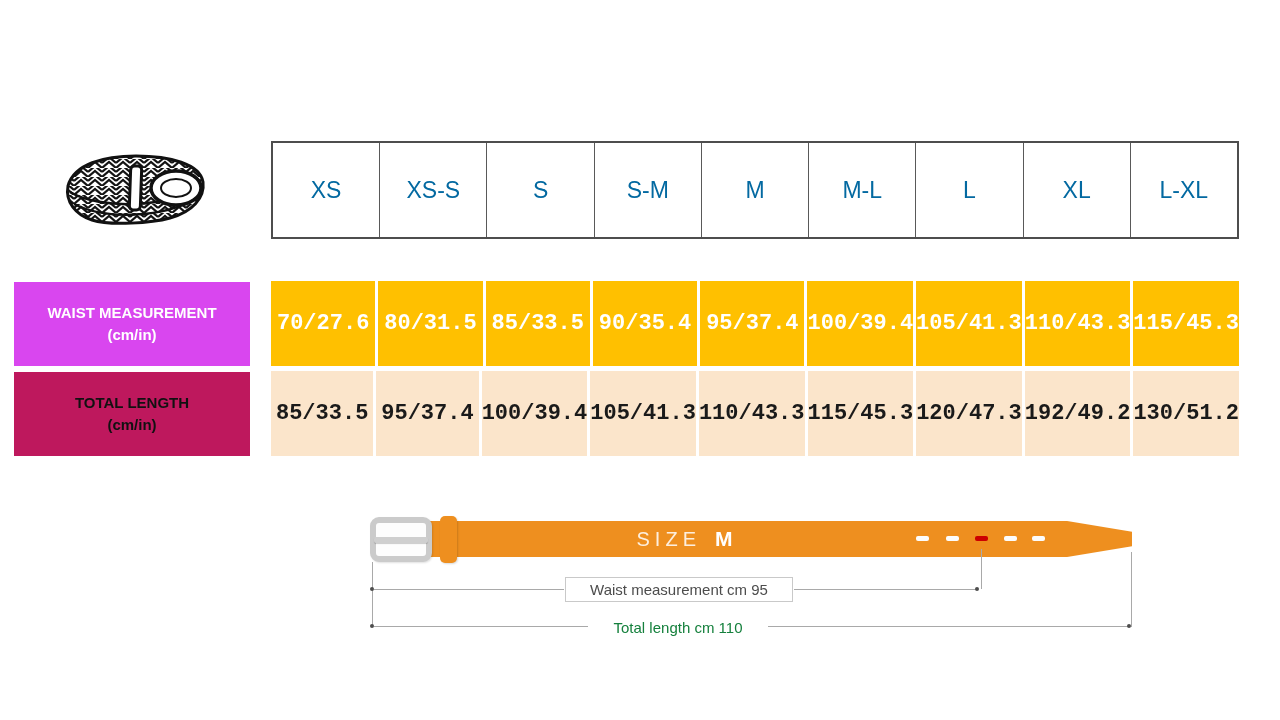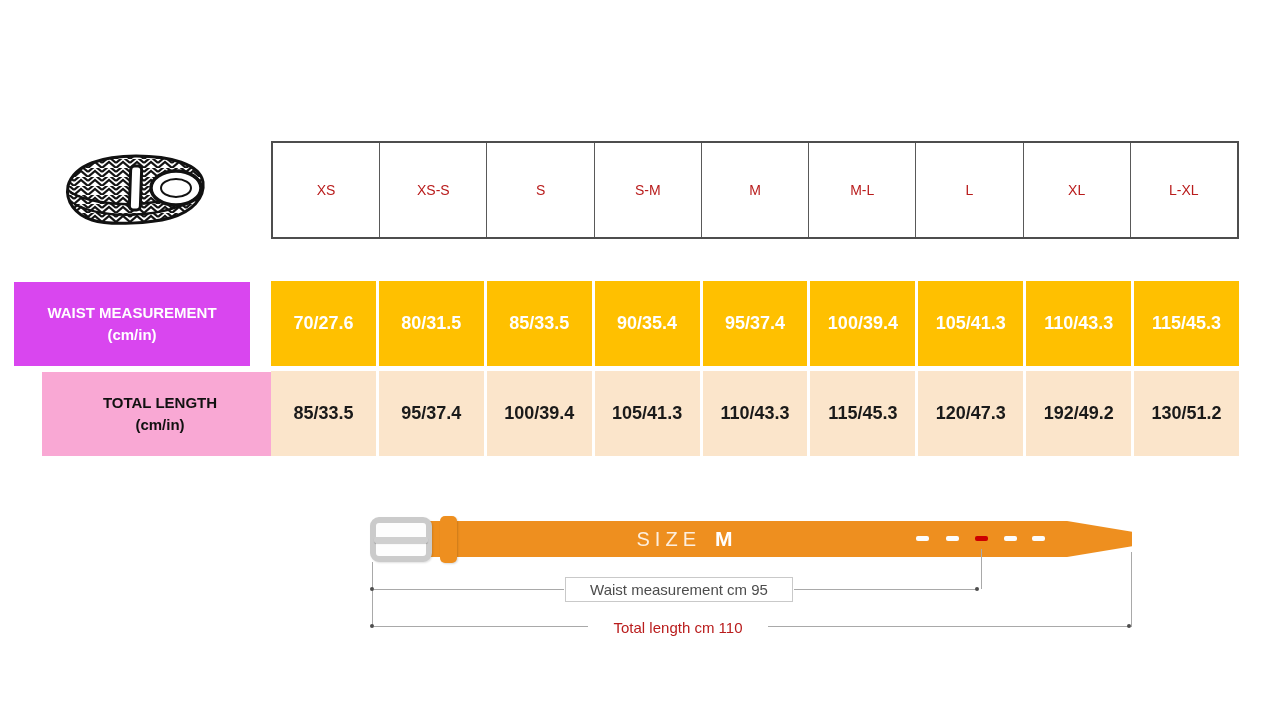--- a/index.html
+++ b/index.html
@@ -6,34 +6,34 @@
   #page{position:relative;width:1280px;height:720px;background:#ffffff;overflow:hidden;
         font-family:"Liberation Sans", sans-serif;}
 
   
   .belt-icon-wrap{position:absolute;left:60px;top:150px;width:150px;height:86px;}
 
   
   .sizes-header{position:absolute;left:271px;top:141px;width:968px;height:98px;
                 display:flex;border:2px solid #4d4d4d;box-sizing:border-box;background:#fff;}
   .size-cell{flex:1;display:flex;align-items:center;justify-content:center;
-             font-size:14px;color:#b91c1c;border-left:1px solid #595959;}
+             font-size:23px;color:#0369a1;border-left:1px solid #595959;}
   .size-cell:first-child{border-left:none;}
 
   
   .row-label{position:absolute;left:14px;width:236px;height:84px;display:flex;flex-direction:column;
              align-items:center;justify-content:center;font-weight:bold;font-size:15px;line-height:1.45;}
   .row-label.waist{top:282px;background:#d946ef;color:#ffffff;}
-  .row-label.total{top:372px;background:#f9a8d4;color:#111111;margin-left:28px;}
+  .row-label.total{top:372px;background:#be185d;color:#111111;}
 
   .values-row{position:absolute;left:271px;width:968px;height:85px;display:flex;gap:3px;}
   .values-row.waist{top:281px;}
   .values-row.total{top:371px;}
   .value-cell{flex:1;display:flex;align-items:center;justify-content:center;
-              font-weight:bold;font-size:18px;}
+              font-weight:bold;font-size:22px;font-family:Liberation Mono, monospace;}
   .values-row.waist .value-cell{background:#ffc000;color:#ffffff;}
   .values-row.total .value-cell{background:#fbe5cb;color:#1a1a1a;}
 
   
   .strap{position:absolute;left:427px;top:521px;width:705px;height:36px;background:#ee8f1f;
          clip-path:polygon(0 0,90.8% 0,100% 30%,100% 70%,90.8% 100%,0 100%);
          filter:drop-shadow(1px 2px 1px rgba(0,0,0,0.13));}
   .keeper{position:absolute;left:440px;top:516px;width:17px;height:47px;background:#ee8f1f;
           border-radius:5px;box-shadow:1px 1px 2px rgba(0,0,0,0.15);}
   .buckle{position:absolute;left:370px;top:517px;width:62px;height:45px;border:6px solid #cbcbcb;
@@ -56,21 +56,21 @@
   .waist-right{left:794px;top:589px;width:184px;}
   .total-line{left:374px;top:626px;width:756px;}
   .dot{position:absolute;width:4px;height:4px;border-radius:50%;background:#4d4d4d;}
   .d1{left:370px;top:587px;} .d2{left:975px;top:587px;}
   .d3{left:370px;top:624px;} .d4{left:1127px;top:624px;}
 
   .waist-box{position:absolute;left:565px;top:577px;width:228px;height:25px;background:#ffffff;
              border:1px solid #c9c9c9;box-sizing:border-box;display:flex;align-items:center;
              justify-content:center;font-size:15px;color:#4d4d4d;z-index:3;}
   .total-label{position:absolute;left:588px;top:617px;width:180px;text-align:center;background:#ffffff;
-               font-size:15px;color:#b91c1c;padding:2px 0;z-index:3;}
+               font-size:15px;color:#15803d;padding:2px 0;z-index:3;}
 </style>
 </head>
 <body>
 
 <div id="page">
 
   <div class="belt-icon-wrap">
     <svg width="150" height="86" viewBox="0 0 150 86">
       <defs>
         <pattern id="braid" width="14" height="9" patternUnits="userSpaceOnUse">

